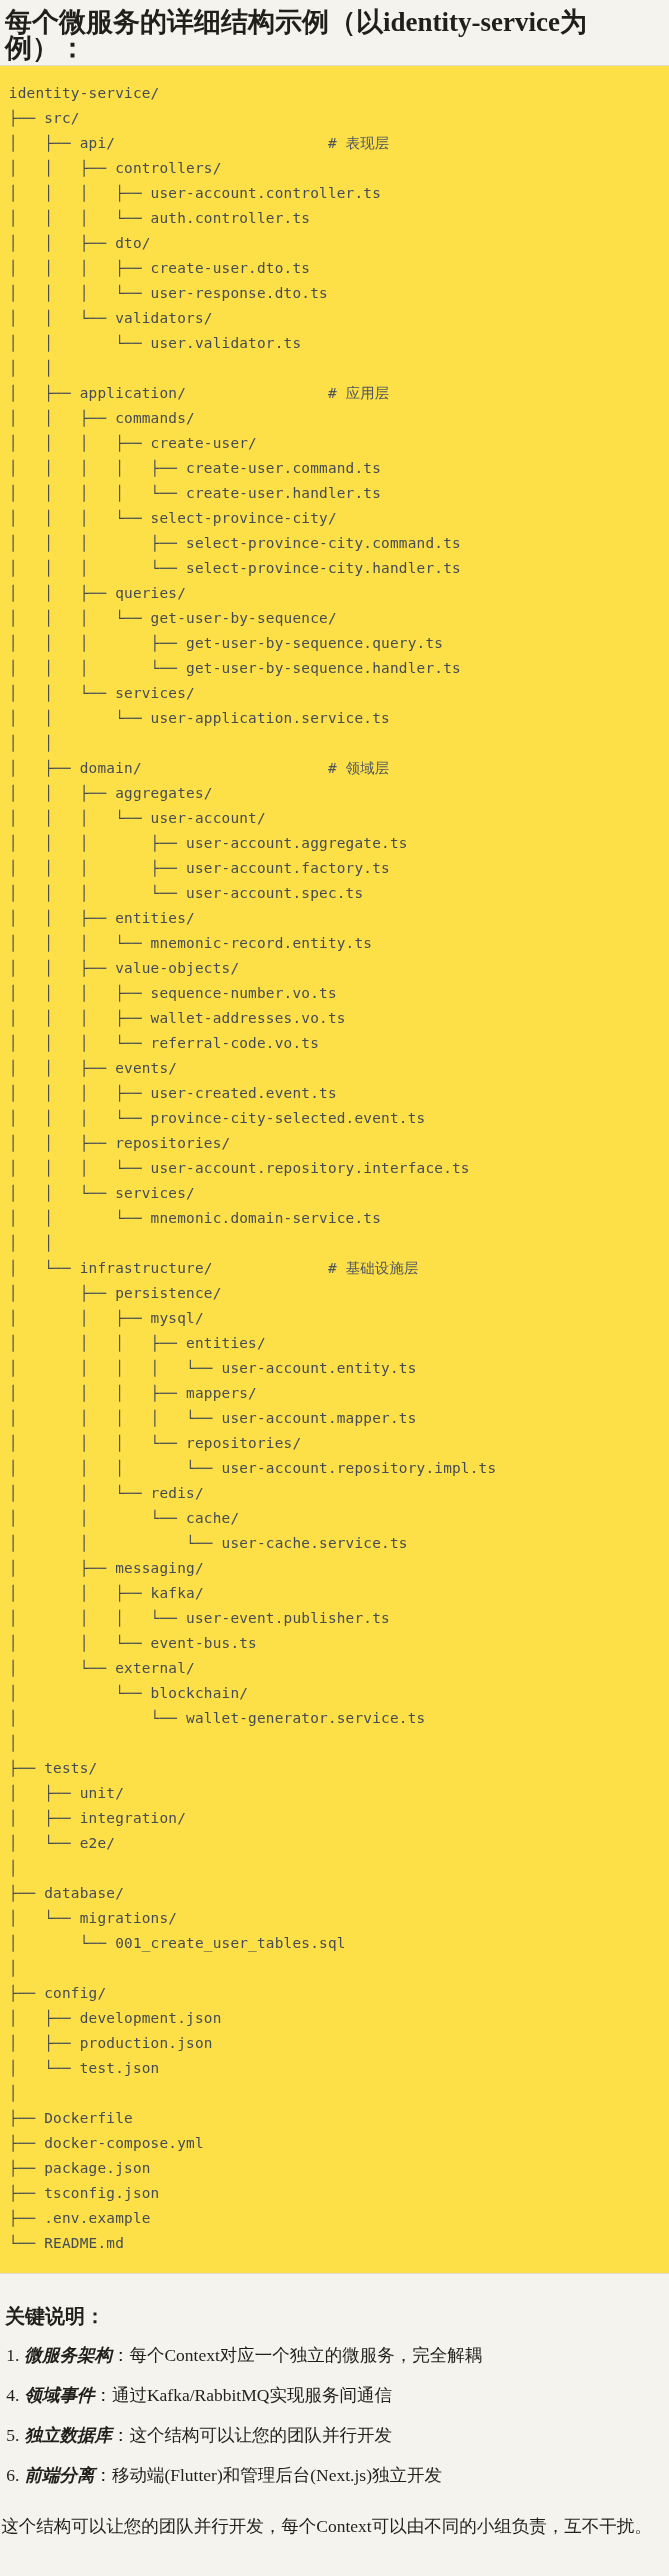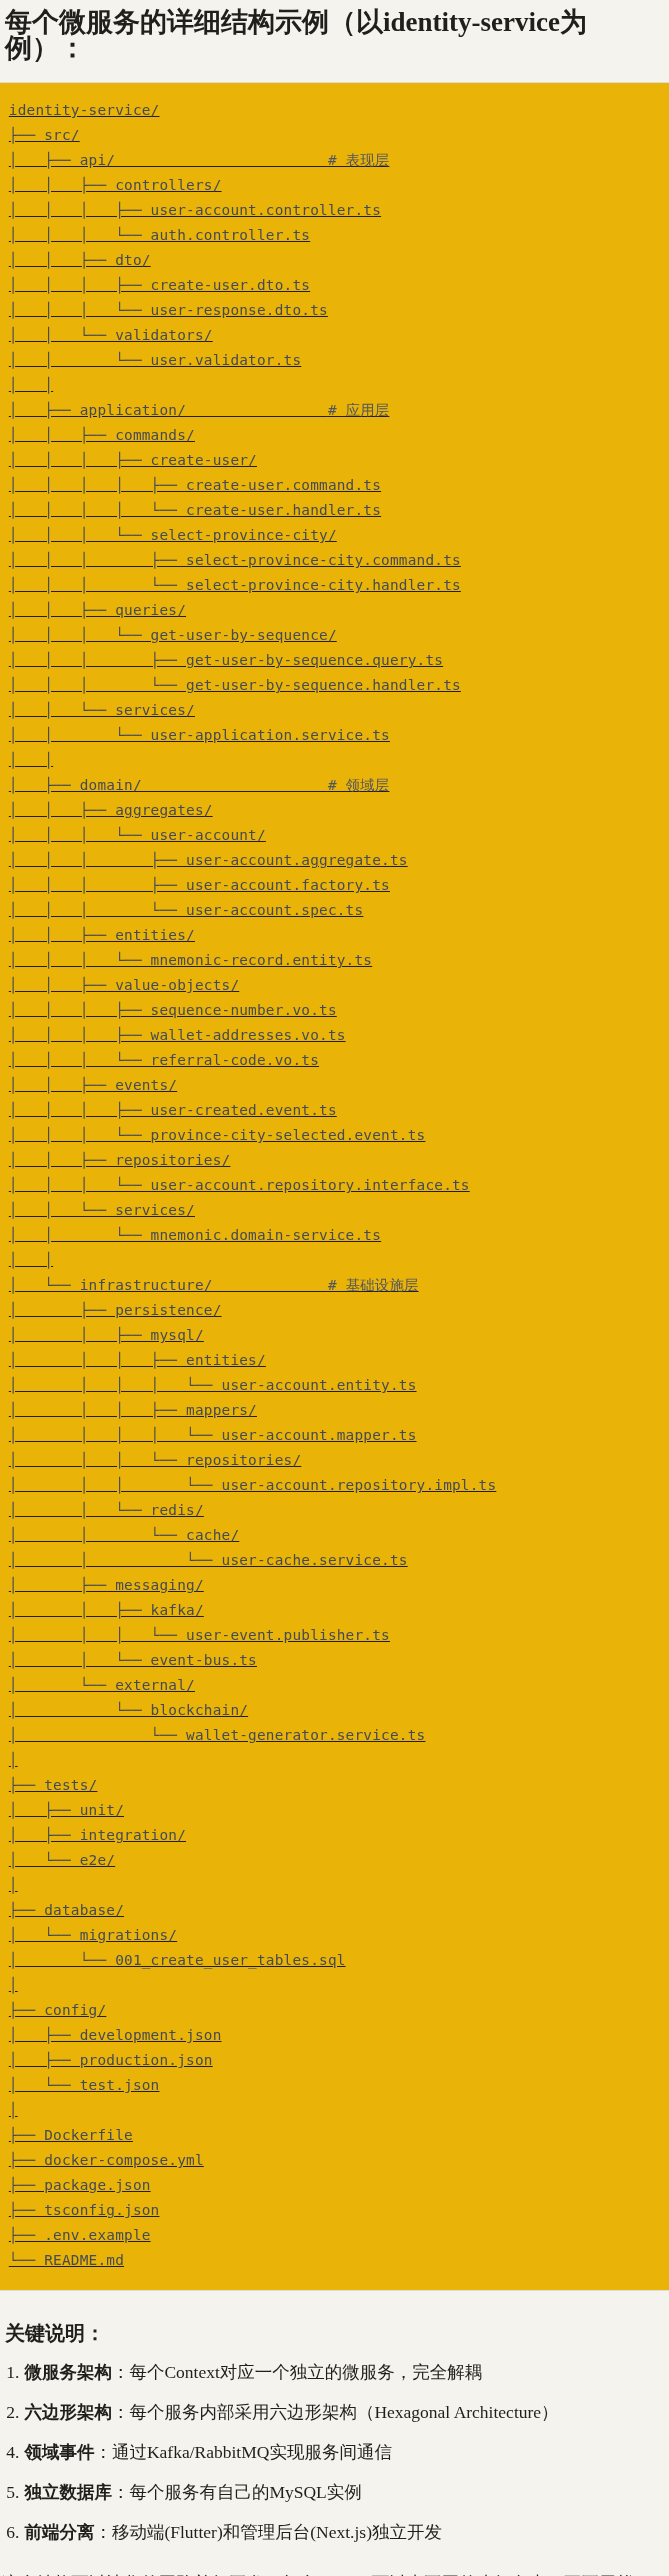--- a/index.html
+++ b/index.html
@@ -12,25 +12,24 @@
     overflow: hidden;
   }
   .title {
     margin: 0;
     padding: 8.8px 6.3px 0 5px;
     font-size: 27px;
     line-height: 26px;
     font-weight: 700;
   }
   .code-block {
-    margin-top: 21px;
-    background: #eab308;
+    margin-top: 4px;
+    background: #fde047;
     border-top: 0.6px solid #dfdcd3;
     border-bottom: 0.6px solid #dfdcd3;
-    text-decoration: underline;
   }
   pre.tree {
     margin: 0;
     padding: 15.6px 8.8px 17px 8.8px;
     font-family: "DejaVu Sans Mono", monospace;
     font-size: 14.4px;
     line-height: 25px;
     letter-spacing: 0.2px;
     color: #454b55;
     white-space: pre;
@@ -41,21 +40,21 @@
     font-size: 20px;
     line-height: 25px;
     font-weight: 700;
   }
   .note {
     margin: 0 0 17px 6.3px;
     font-size: 17.5px;
     line-height: 23px;
   }
   .note .num { margin-right: 5px; }
-  .note .term { font-weight: 700; }
+  .note .term { font-weight: 700; font-style: italic; }
   .closing {
     margin: 28px 0 0 1.3px;
     font-size: 17.5px;
     line-height: 23px;
   }
 </style>
 </head>
 <body>
 
 <div class="page">
@@ -149,22 +148,21 @@
 ├── package.json
 ├── tsconfig.json
 ├── .env.example
 └── README.md</pre>
   </div>
 
   <h2 class="notes-heading">关键说明：</h2>
 
   <div id="notes">
       <div class="note"><span class="num">1.</span><span class="term">微服务架构</span><span class="desc">：每个Context对应一个独立的微服务，完全解耦</span></div>
-      <div class="note"><span class="num">2.</span><span class="term">六边形架构</span><span class="desc">：每个服务内部采用六边形架构（Hexagonal Architecture）</span></div>
       <div class="note"><span class="num">4.</span><span class="term">领域事件</span><span class="desc">：通过Kafka/RabbitMQ实现服务间通信</span></div>
-      <div class="note"><span class="num">5.</span><span class="term">独立数据库</span><span class="desc">：每个服务有自己的MySQL实例</span></div>
+      <div class="note"><span class="num">5.</span><span class="term">独立数据库</span><span class="desc">：这个结构可以让您的团队并行开发</span></div>
       <div class="note"><span class="num">6.</span><span class="term">前端分离</span><span class="desc">：移动端(Flutter)和管理后台(Next.js)独立开发</span></div>
     </div>
 
   <p class="closing">这个结构可以让您的团队并行开发，每个Context可以由不同的小组负责，互不干扰。</p>
 
 </div>
 
 
 </body></html>

